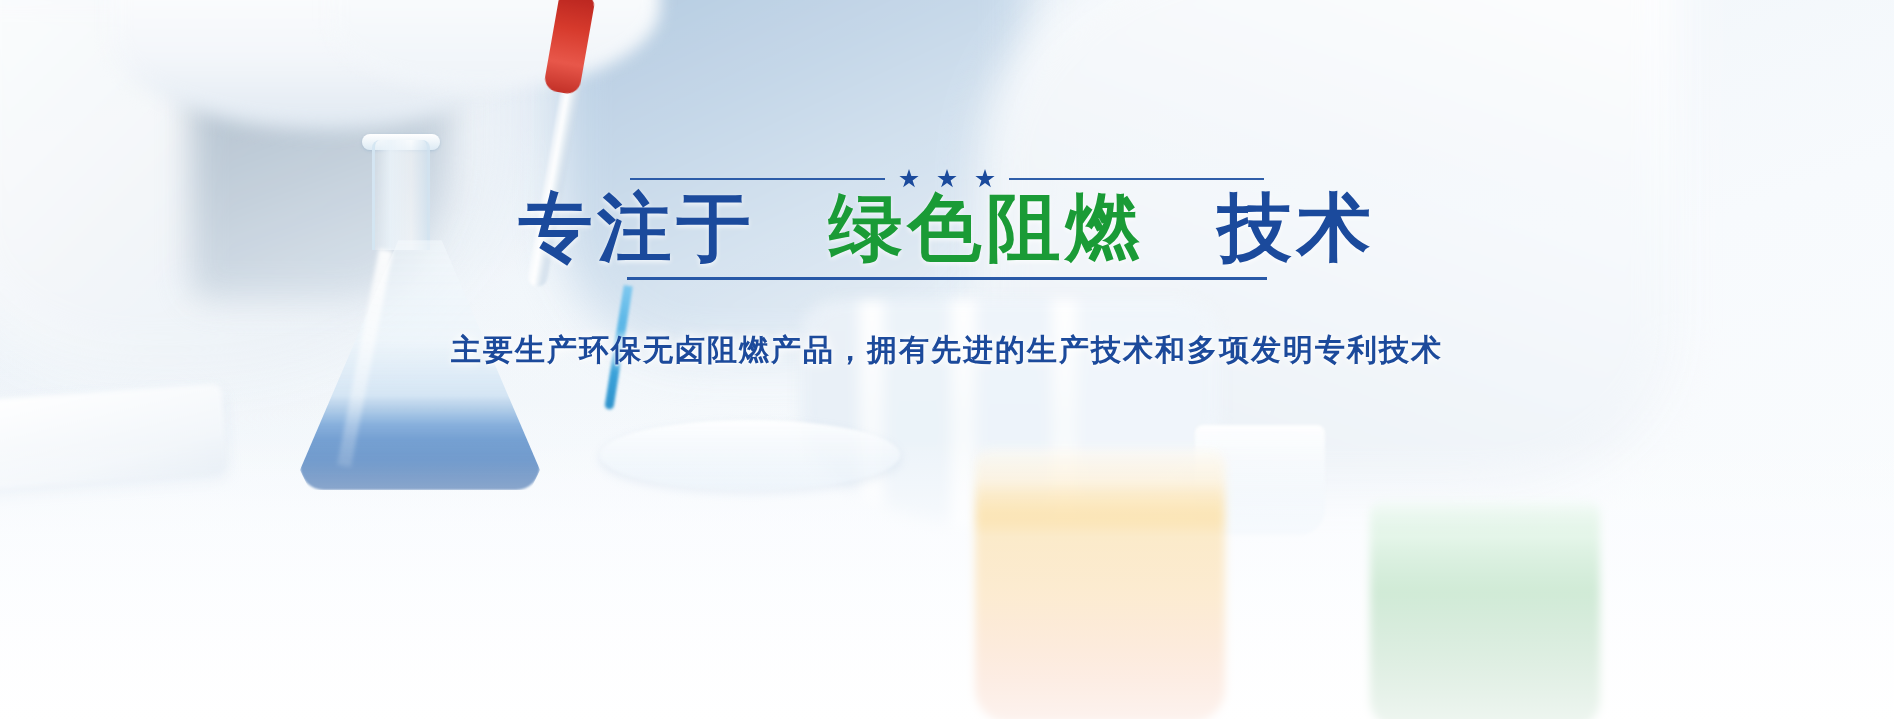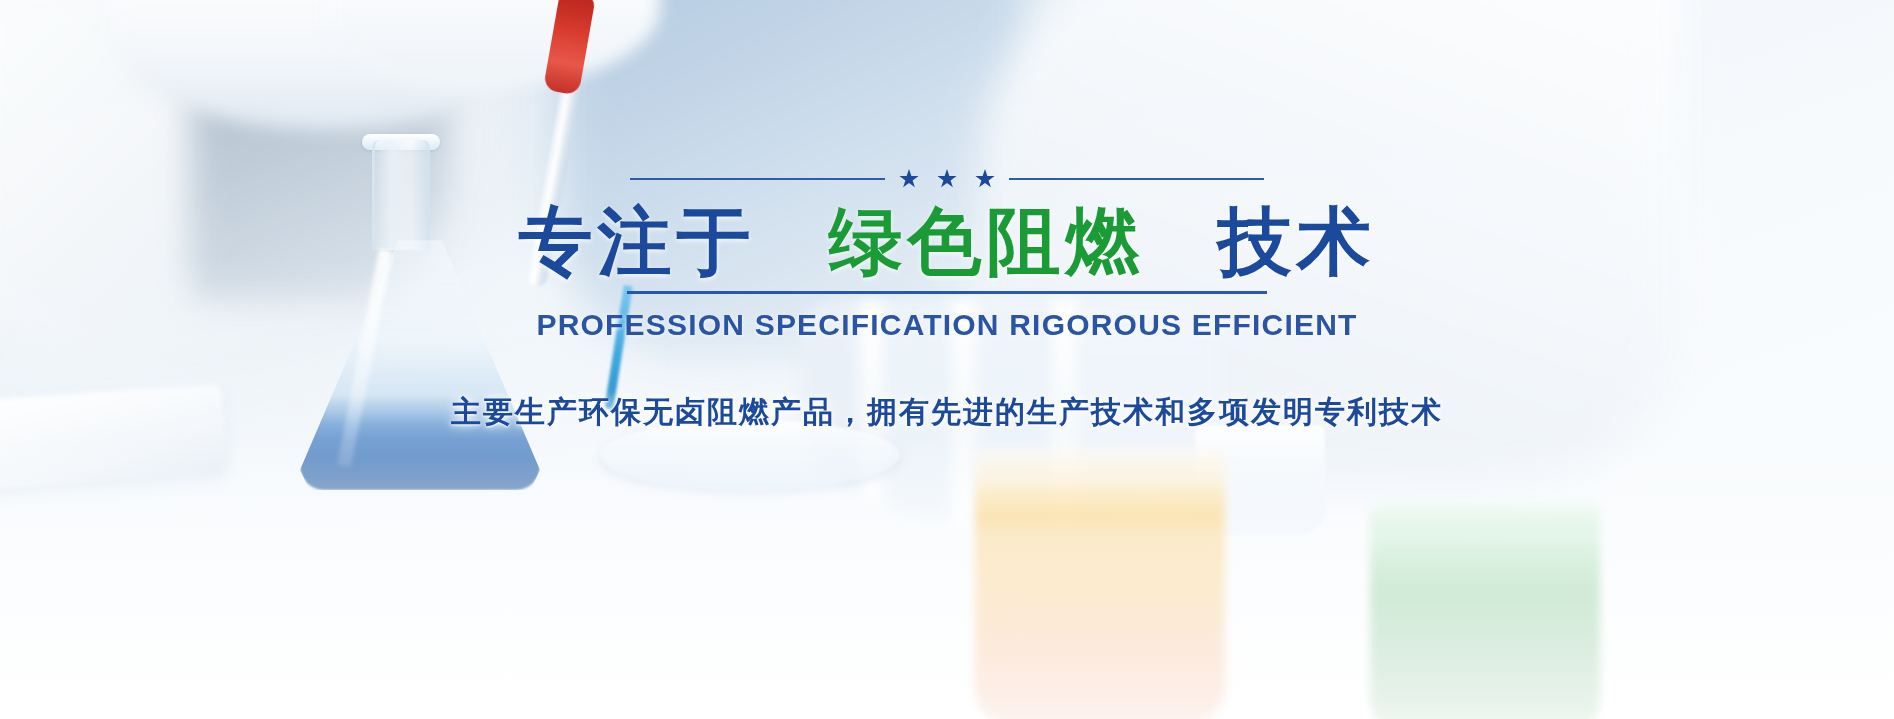--- a/index.html
+++ b/index.html
@@ -284,21 +284,20 @@
   .star {
     width: 20px;
     height: 20px;
     background: #1b4a9c;
     clip-path: polygon(50% 0%, 61.8% 35%, 98% 35%, 68% 57%, 79.4% 91%, 50% 70%, 20.6% 91%, 32% 57%, 2% 35%, 38.2% 35%);
     display: block;
   }
 
   
   .headline {
-    margin-top: 14px;
     font-size: 74px;
     line-height: 1.04;
     font-weight: bold;
     letter-spacing: 5px;
     white-space: nowrap;
     text-shadow: 0 2px 5px rgba(255,255,255,.75);
   }
   .h-blue { color: #1b4a9c; }
   .h-green { color: #1a9b36; }
   .h-sp { display: inline-block; width: 22px; }
@@ -382,18 +381,17 @@
     <div class="headline">
       <span class="h-blue">专注于</span>
       <span class="h-sp"></span>
       <span class="h-green">绿色阻燃</span>
       <span class="h-sp"></span>
       <span class="h-blue">技术</span>
     </div>
 
     <div class="underline"></div>
 
-    <div class="subtitle-en">PROFESSION SPECIFICATION RIGOROUS EFFICIENT</div>
 
     <div class="desc-cn">主要生产环保无卤阻燃产品，拥有先进的生产技术和多项发明专利技术</div>
   </div>
 
 </div>
 
 </body></html>

